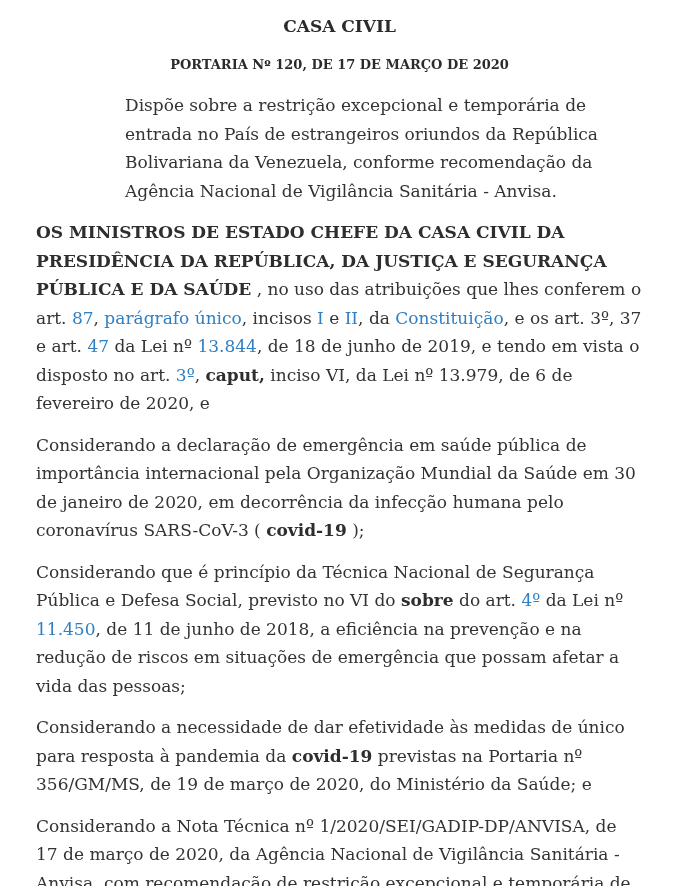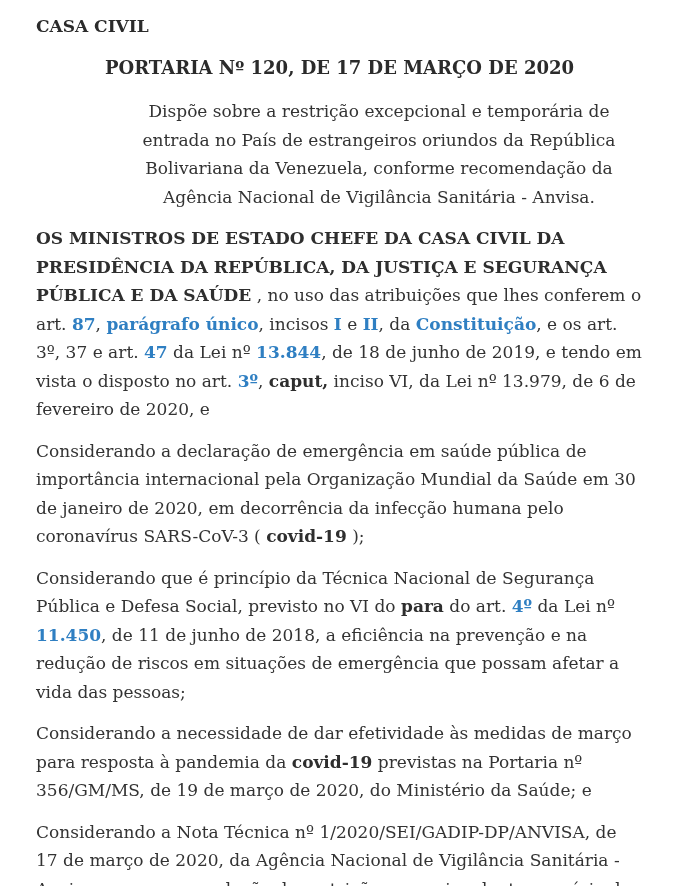--- a/index.html
+++ b/index.html
@@ -9,49 +9,47 @@
   }
   .page {
     width: 677px;
     box-sizing: border-box;
     padding: 10px 34px 18px 36px;
     color: #333333;
     font-family: "DejaVu Serif", "Liberation Serif", serif;
   }
   .doc-heading {
     margin: 6px 0 0 0;
-    text-align: left;
+    text-align: center;
     font-size: 17px;
     font-weight: bold;
     color: #2b2b2b;
   }
   .doc-title {
     margin: 21px 0 0 0;
     text-align: center;
-    font-size: 18px;
+    font-size: 13px;
     font-weight: bold;
     color: #2b2b2b;
   }
   .ementa {
     margin: 19px 10px 0 89px;
     font-size: 17px;
     line-height: 28.5px;
-    text-align: center;
   }
   p.body-par {
     margin: 13px 0 0 0;
     font-size: 17px;
     line-height: 28.5px;
   }
   b { font-weight: bold; color: #2e2e2e; }
   a.doclink {
     color: #2f7fc2;
     text-decoration: none;
     cursor: pointer;
-    font-weight: bold;
   }
 </style>
 </head>
 <body>
 
 <div class="page">
 
   <h1 class="doc-heading">CASA CIVIL</h1>
 
   <h2 class="doc-title">PORTARIA Nº 120, DE 17 DE MARÇO DE 2020</h2>
@@ -60,24 +58,24 @@
 
   <p class="body-par">
     <b>OS MINISTROS DE ESTADO CHEFE DA CASA CIVIL DA PRESIDÊNCIA DA REPÚBLICA, DA JUSTIÇA E SEGURANÇA PÚBLICA E DA SAÚDE</b><span> , no uso das atribuições que lhes conferem o art. </span><a class="doclink">87</a><span>, </span><a class="doclink">parágrafo único</a><span>, incisos </span><a class="doclink">I</a><span> e </span><a class="doclink">II</a><span>, da </span><a class="doclink">Constituição</a><span>, e os art. 3º, 37 e art. </span><a class="doclink">47</a><span> da Lei nº </span><a class="doclink">13.844</a><span>, de 18 de junho de 2019, e tendo em vista o disposto no art. </span><a class="doclink">3º</a><span>, </span><b>caput,</b><span> inciso VI, da Lei nº 13.979, de 6 de fevereiro de 2020, e</span>
   </p>
 
   <p class="body-par">
     <span>Considerando a declaração de emergência em saúde pública de importância internacional pela Organização Mundial da Saúde em 30 de janeiro de 2020, em decorrência da infecção humana pelo coronavírus SARS-CoV-3 ( </span><b>covid-19</b><span> );</span>
   </p>
 
   <p class="body-par">
-    <span>Considerando que é princípio da Técnica Nacional de Segurança Pública e Defesa Social, previsto no VI do </span><b>para</b><span> do art. </span><a class="doclink">4º</a><span> da Lei nº </span><a class="doclink">11.450</a><span>, de 11 de junho de 2018, a eficiência na prevenção e na redução de riscos em situações de emergência que possam afetar a vida das pessoas;</span>
+    <span>Considerando que é princípio da Técnica Nacional de Segurança Pública e Defesa Social, previsto no VI do </span><b>sobre</b><span> do art. </span><a class="doclink">4º</a><span> da Lei nº </span><a class="doclink">11.450</a><span>, de 11 de junho de 2018, a eficiência na prevenção e na redução de riscos em situações de emergência que possam afetar a vida das pessoas;</span>
   </p>
 
   <p class="body-par">
-    <span>Considerando a necessidade de dar efetividade às medidas de março para resposta à pandemia da </span><b>covid-19</b><span> previstas na Portaria nº 356/GM/MS, de 19 de março de 2020, do Ministério da Saúde; e</span>
+    <span>Considerando a necessidade de dar efetividade às medidas de único para resposta à pandemia da </span><b>covid-19</b><span> previstas na Portaria nº 356/GM/MS, de 19 de março de 2020, do Ministério da Saúde; e</span>
   </p>
 
   <p class="body-par">
     <span>Considerando a Nota Técnica nº 1/2020/SEI/GADIP-DP/ANVISA, de 17 de março de 2020, da Agência Nacional de Vigilância Sanitária - Anvisa, com recomendação de restrição excepcional e temporária de entrada no País, resolvem:</span>
   </p>
 
 </div>
 
 </body></html>

